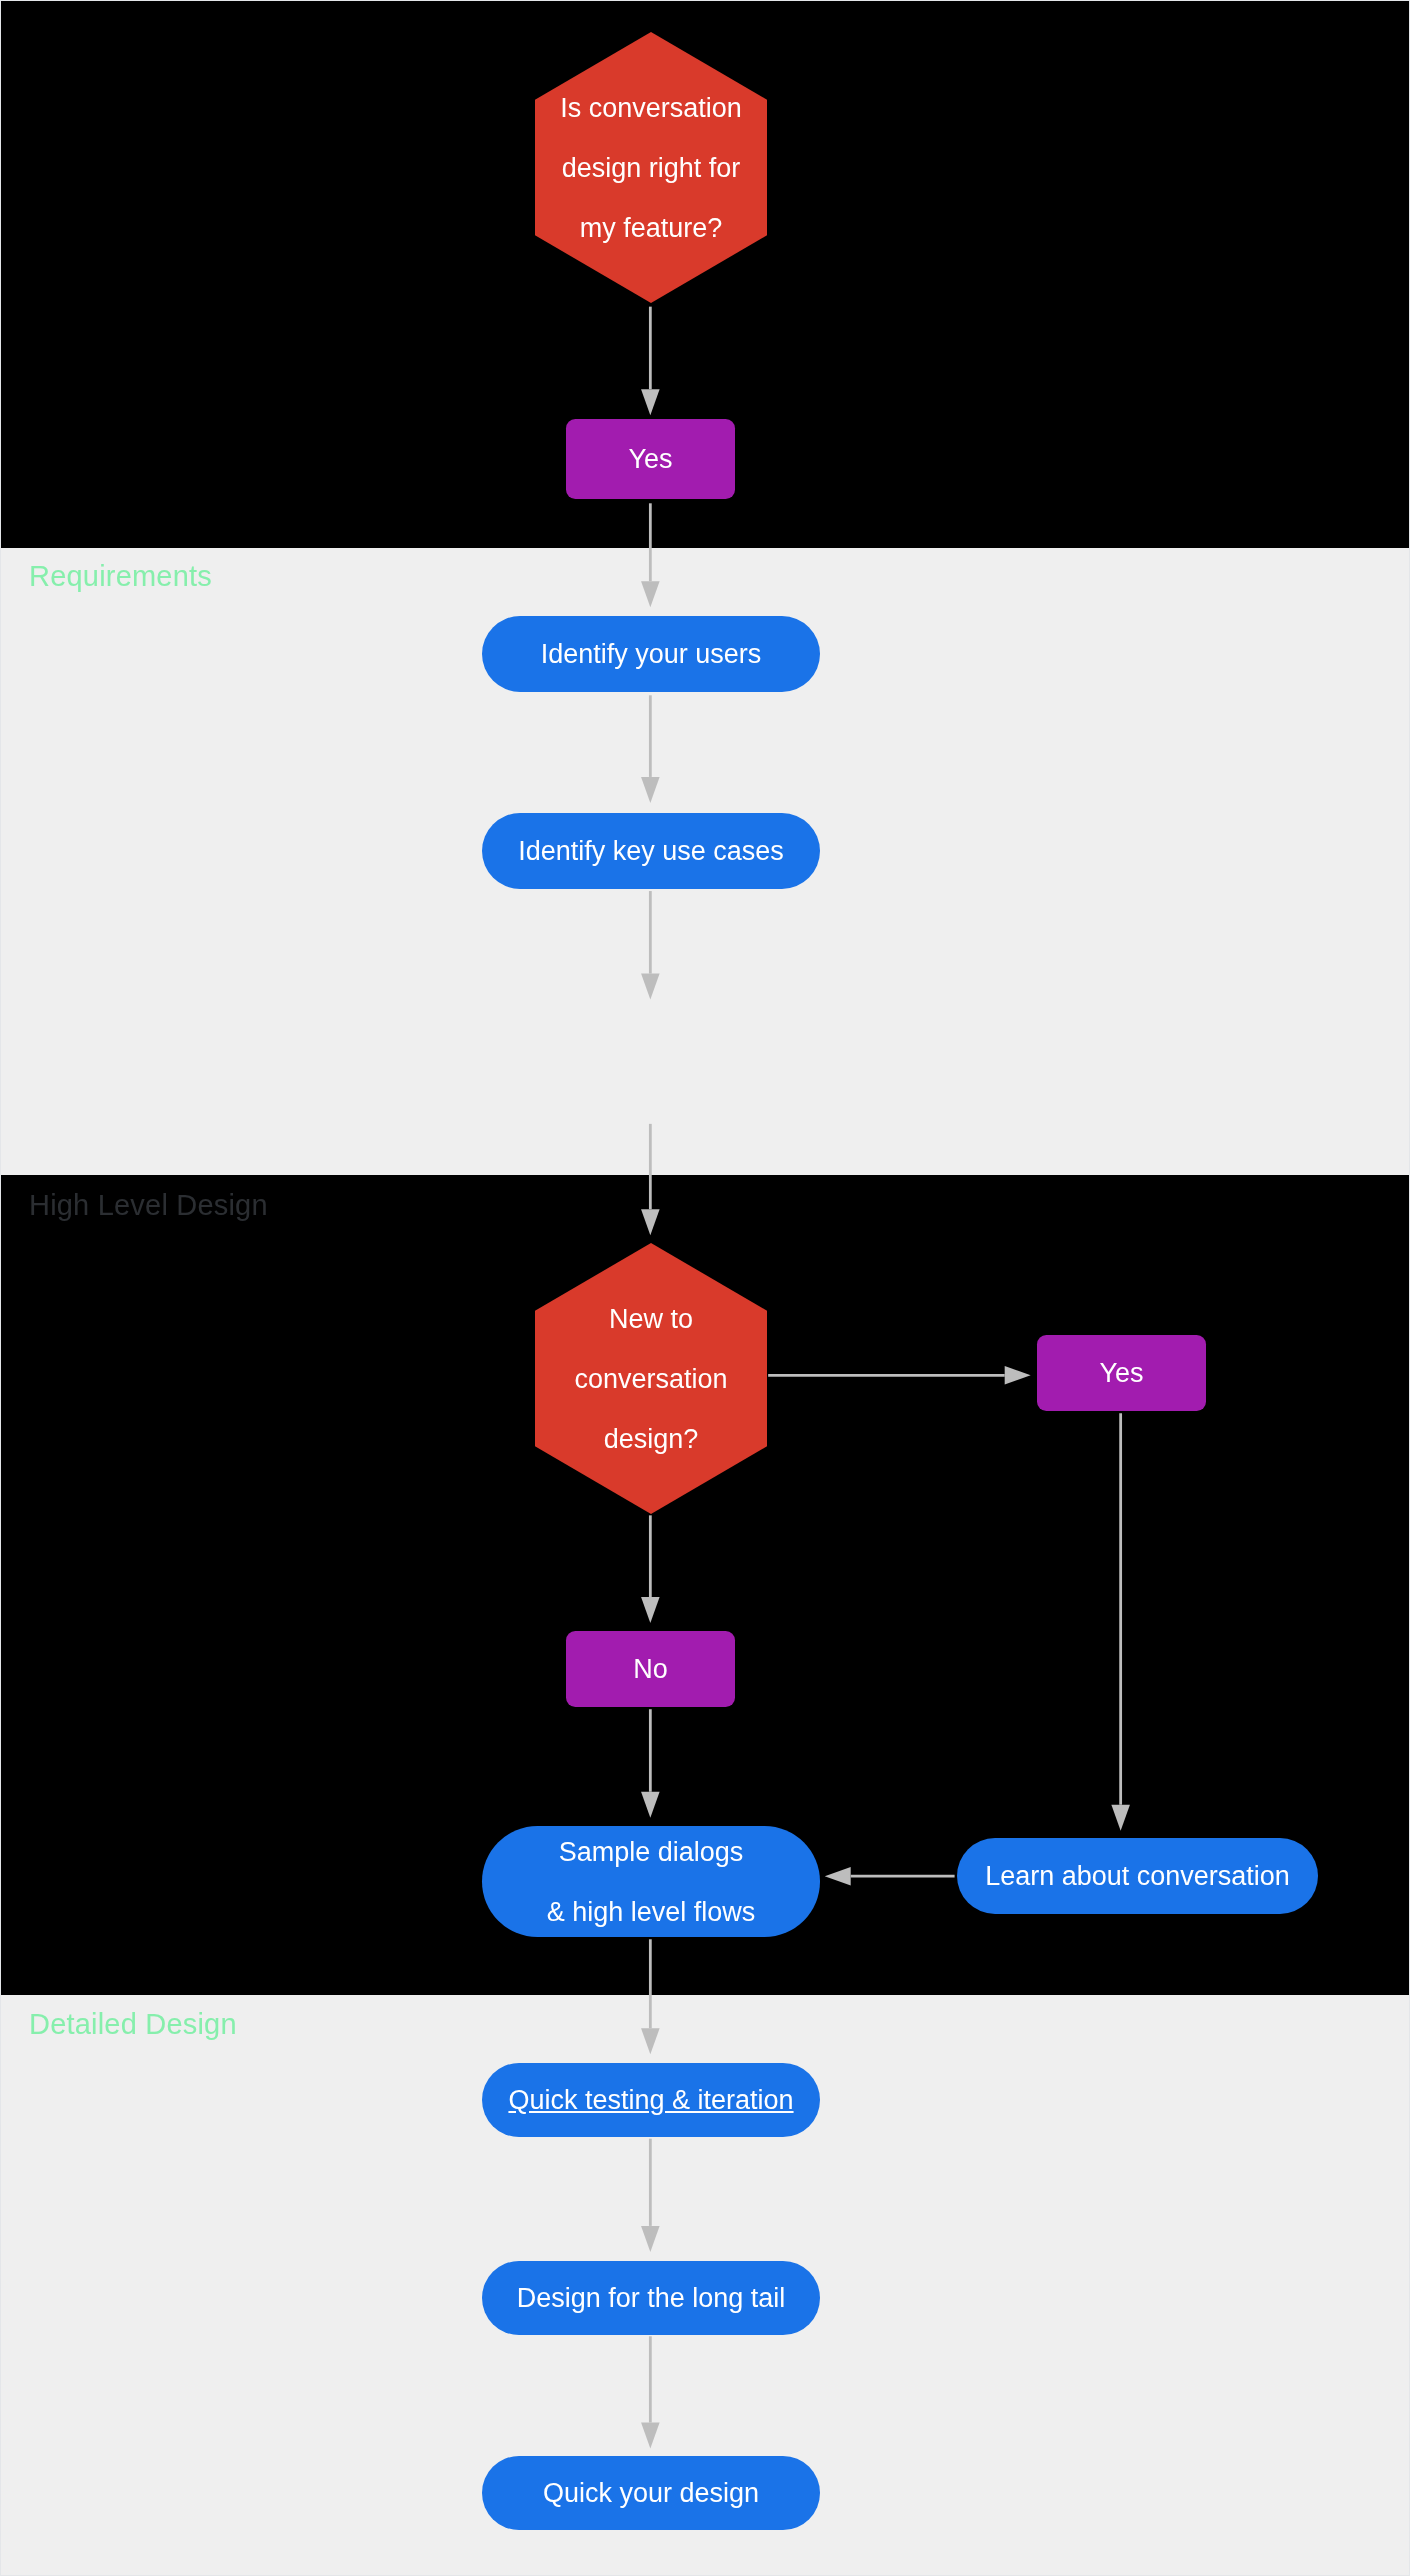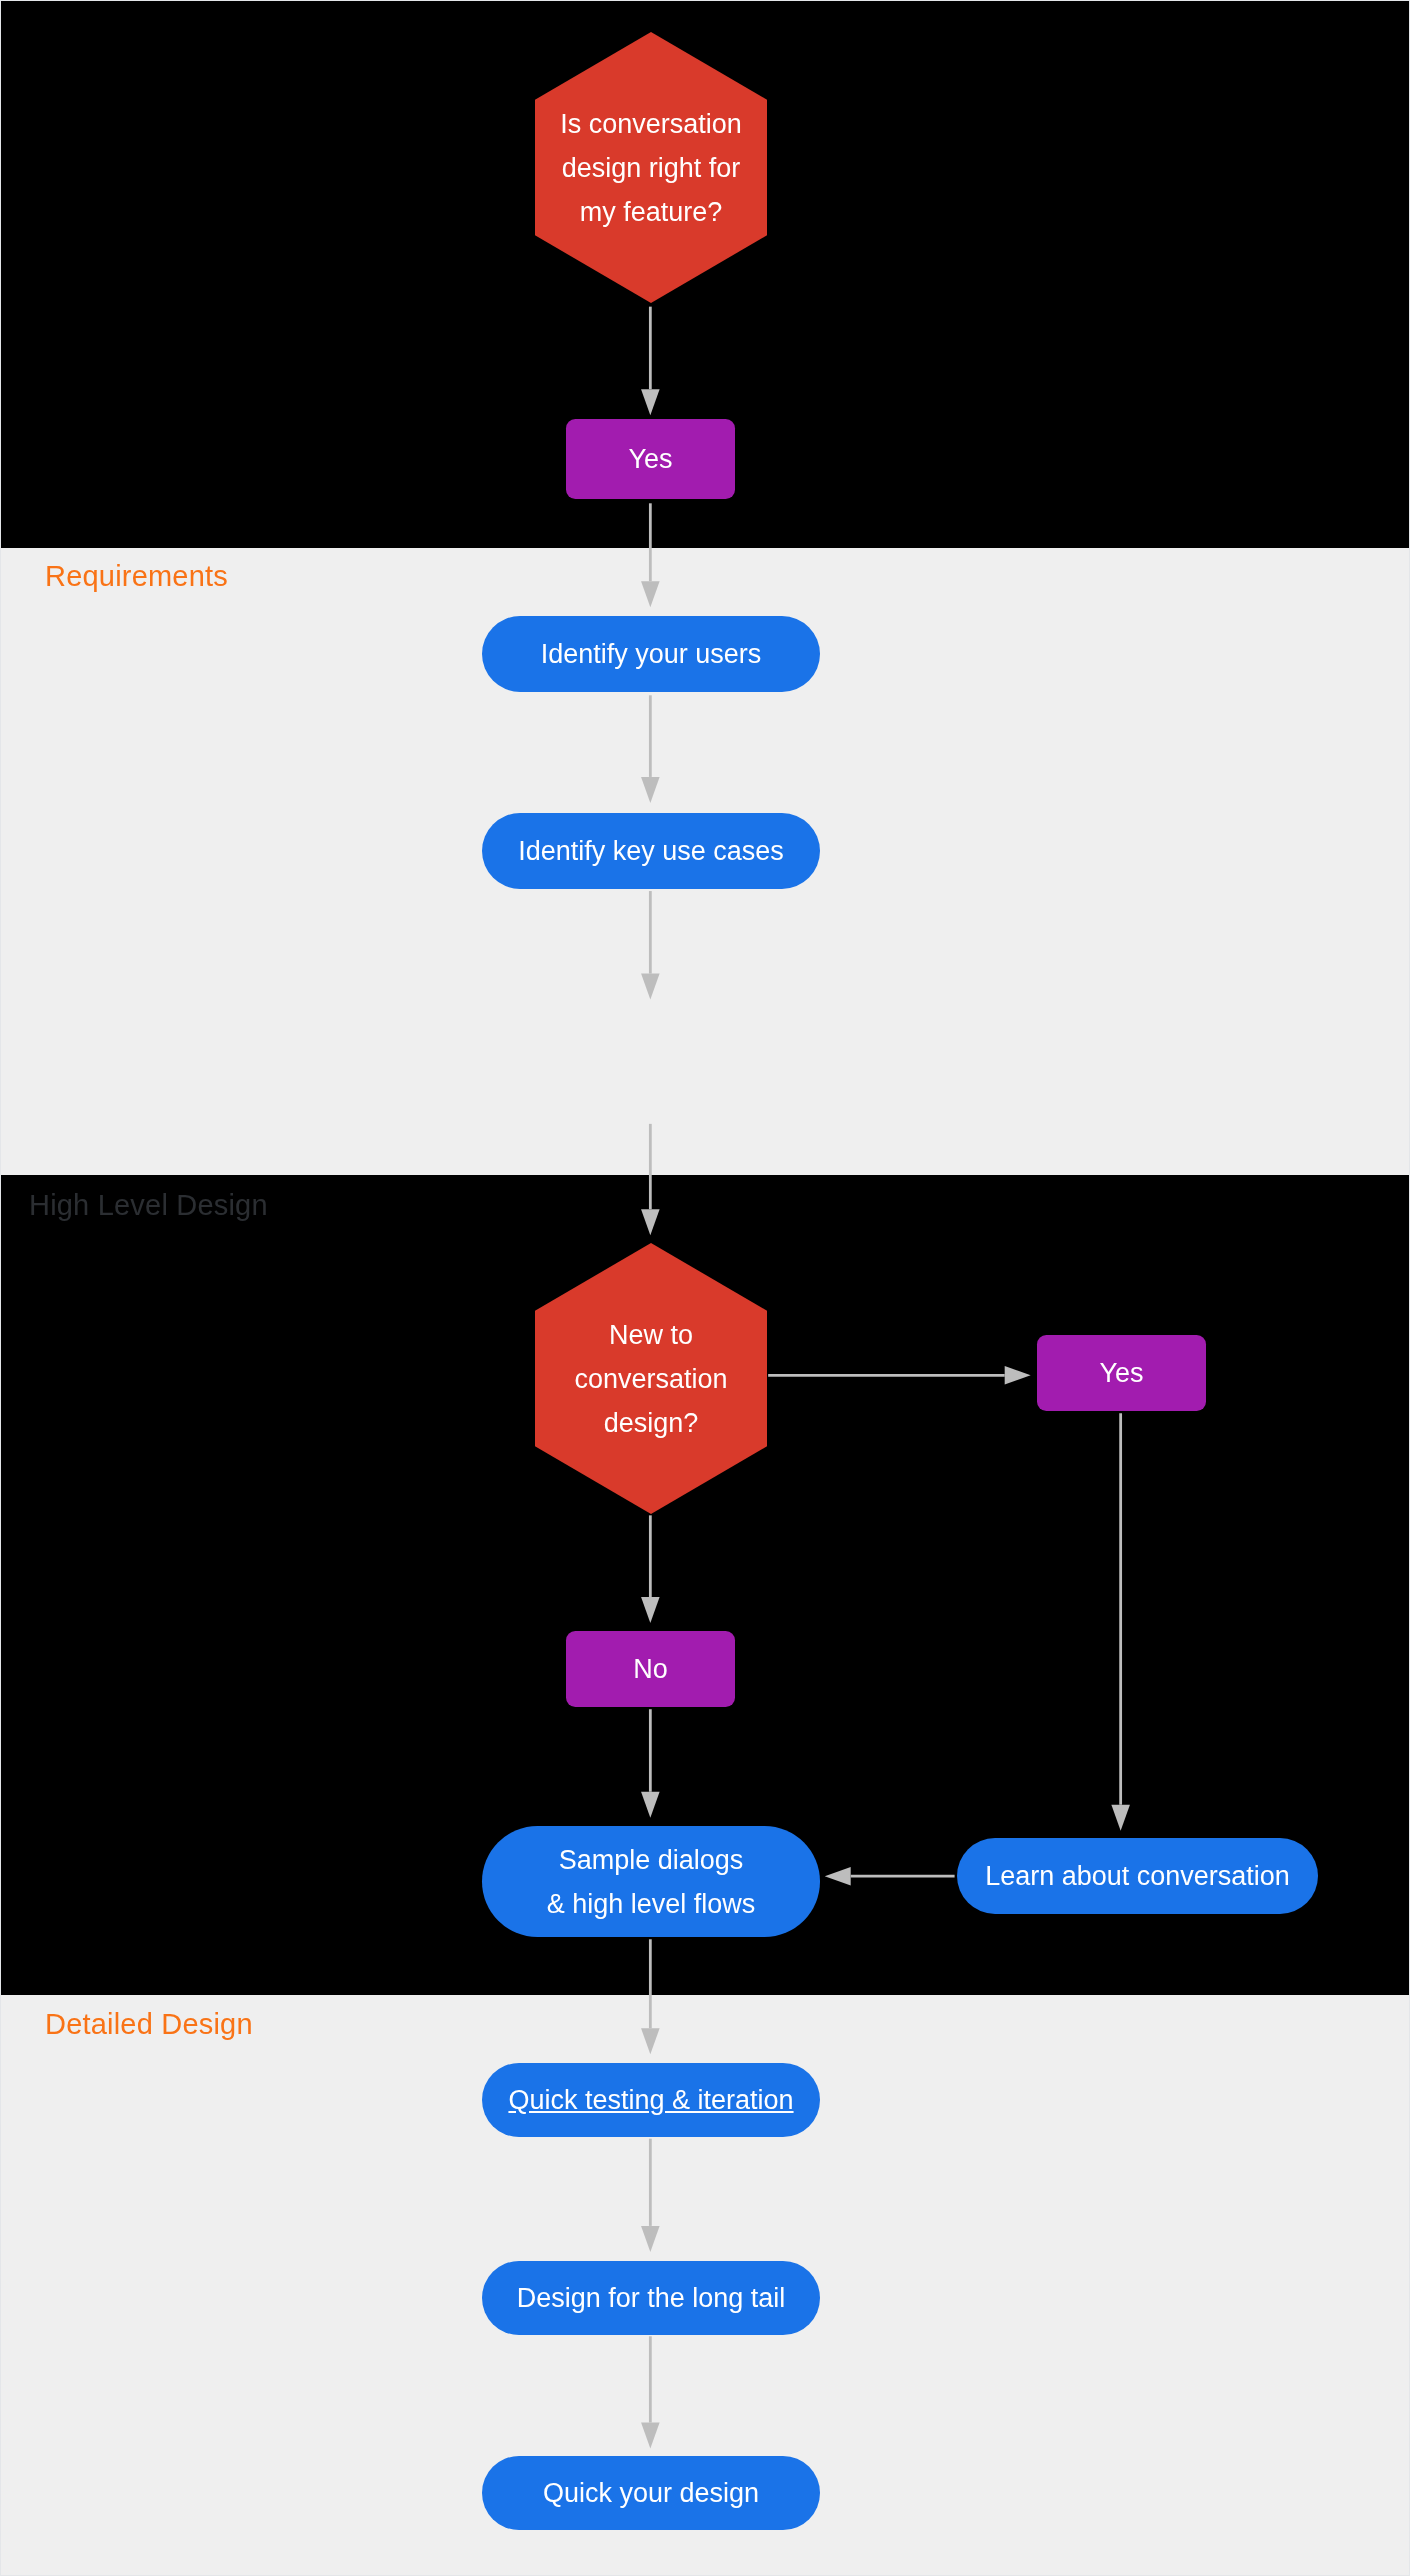--- a/index.html
+++ b/index.html
@@ -12,28 +12,28 @@
     overflow:hidden;
     font-family:"Liberation Sans",sans-serif;
   }
   .band{position:absolute;left:0;right:0;}
   .band.light{background:#efefef;}
   .band.dark{background:#000;}
   .section-label{
     position:absolute;left:28px;
     font-size:29px;font-weight:400;letter-spacing:0.2px;
   }
-  .on-light{color:#f97316;margin-left:16px;}
+  .on-light{color:#86efac;}
   .on-dark{color:#2b2e32;}
   .node{
     position:absolute;
     display:flex;align-items:center;justify-content:center;
     text-align:center;
     color:#ffffff;
-    font-size:27px;font-weight:500;line-height:44px;
+    font-size:27px;font-weight:500;line-height:60px;
     white-space:pre-line;
     cursor:default;
   }
   .hex{
     background:#d93a2b;
     clip-path:polygon(50% 0,100% 25%,100% 75%,50% 100%,0 75%,0 25%);
   }
   .btn{background:#a21caf;border-radius:9.3px;}
   .pill{background:#1a73e8;border-radius:58px;}
   svg.connectors{position:absolute;left:0;top:0;pointer-events:none;}

